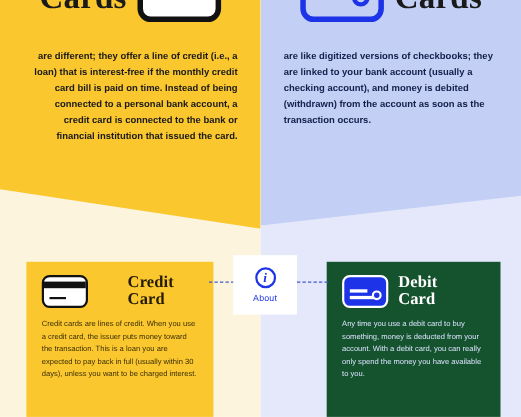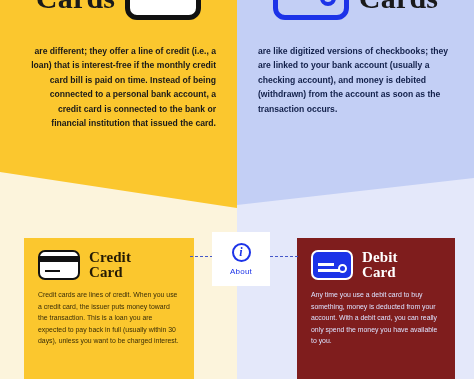--- a/index.html
+++ b/index.html
@@ -103,37 +103,37 @@
     position:absolute;
     top:238px;
     padding:12px 14px 0 14px;
   }
   .lower.credit{
     left:24px; width:170px; height:141px;
     background:#FBC72E;
   }
   .lower.debit{
     left:297px; width:158px; height:141px;
-    background:#7f1d1d;
+    background:#14532d;
   }
 
   .lower-head{
     display:flex;
     align-items:center;
     gap:9px;
     margin-bottom:9px;
   }
   .lower-title{
     font-family:"Liberation Serif", serif;
     font-weight:700;
     font-size:15px;
     line-height:15px;
     letter-spacing:.1px;
   }
-  .lower.credit .lower-title{ color:#241B05; }
+  .lower.credit .lower-title{ color:#241B05;margin-left:27px; }
   .lower.debit  .lower-title{ color:#FFFFFF; }
 
   .mini-card{
     width:42px; height:30px;
     border-radius:7px;
     position:relative;
     flex:0 0 auto;
   }
   .mini-card.dark{
     background:#ffffff;

